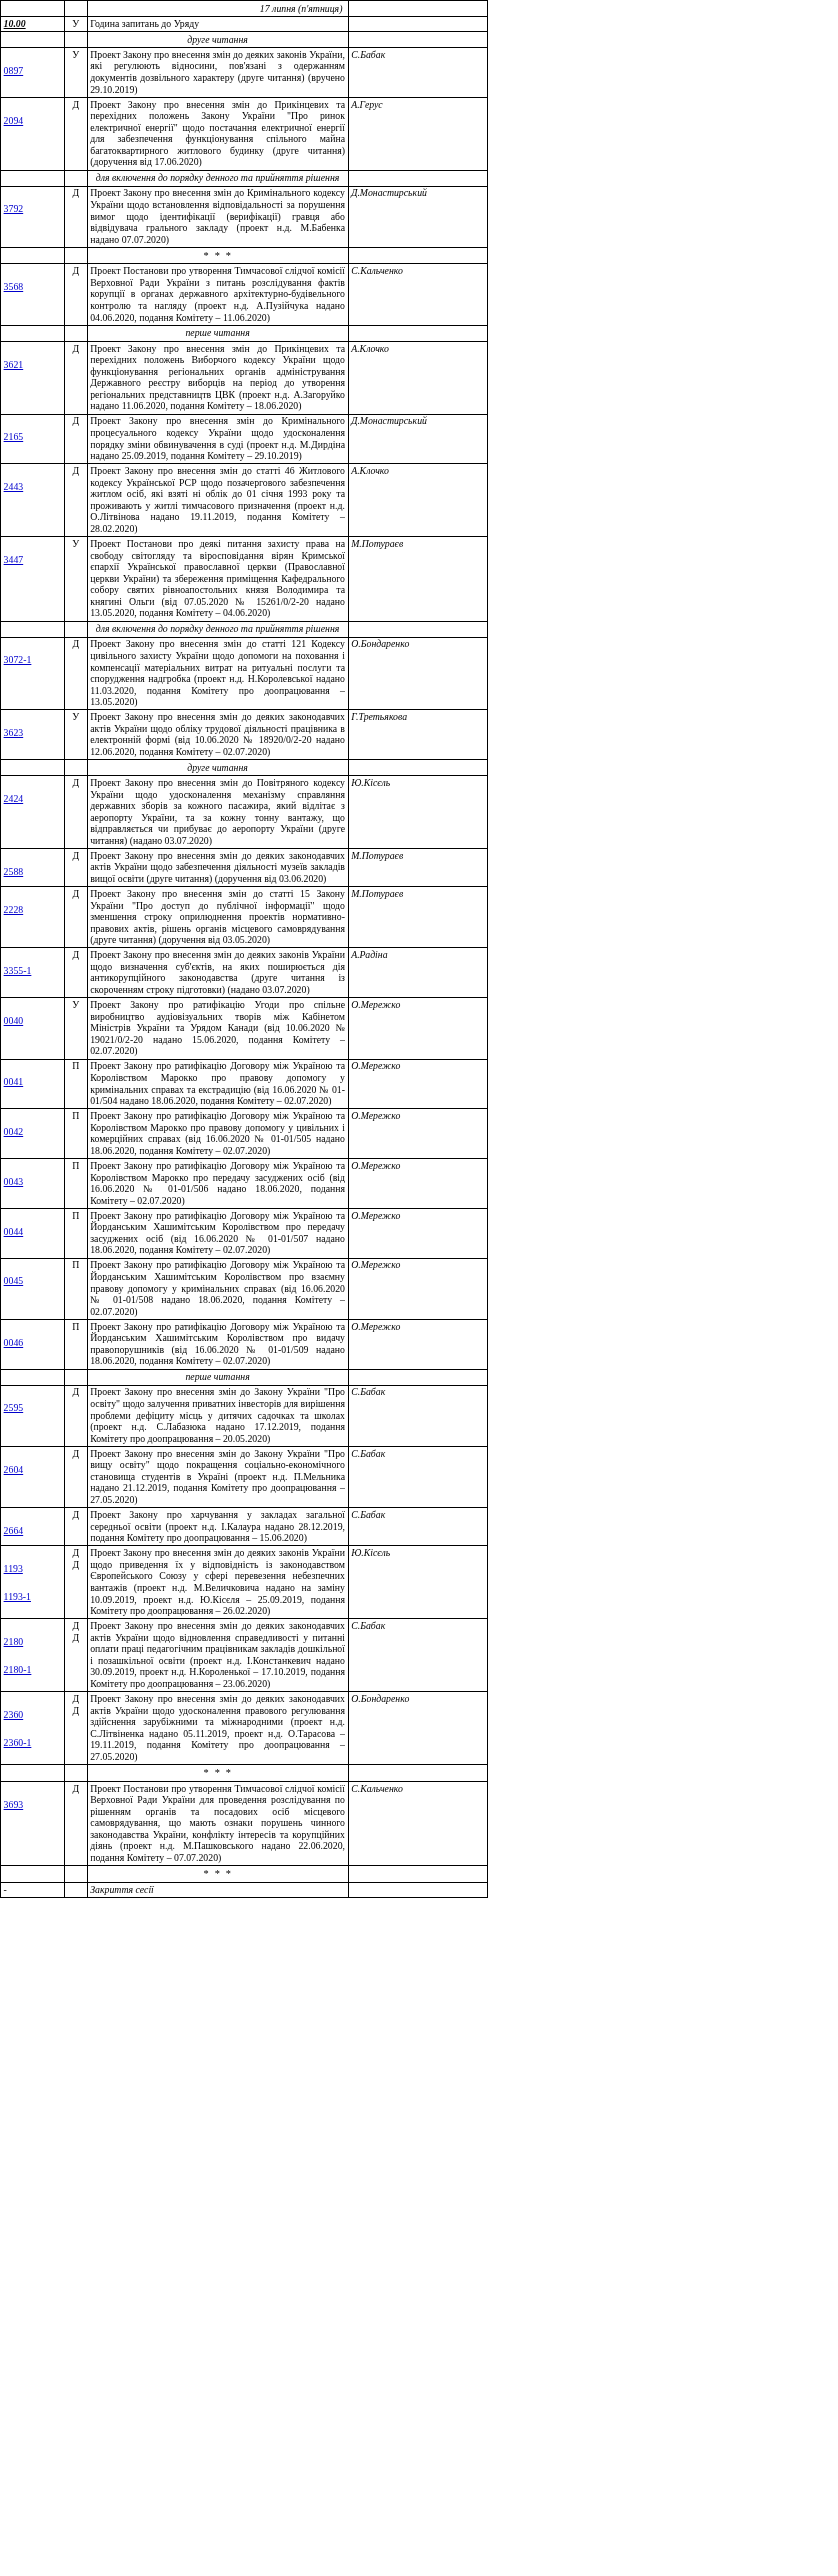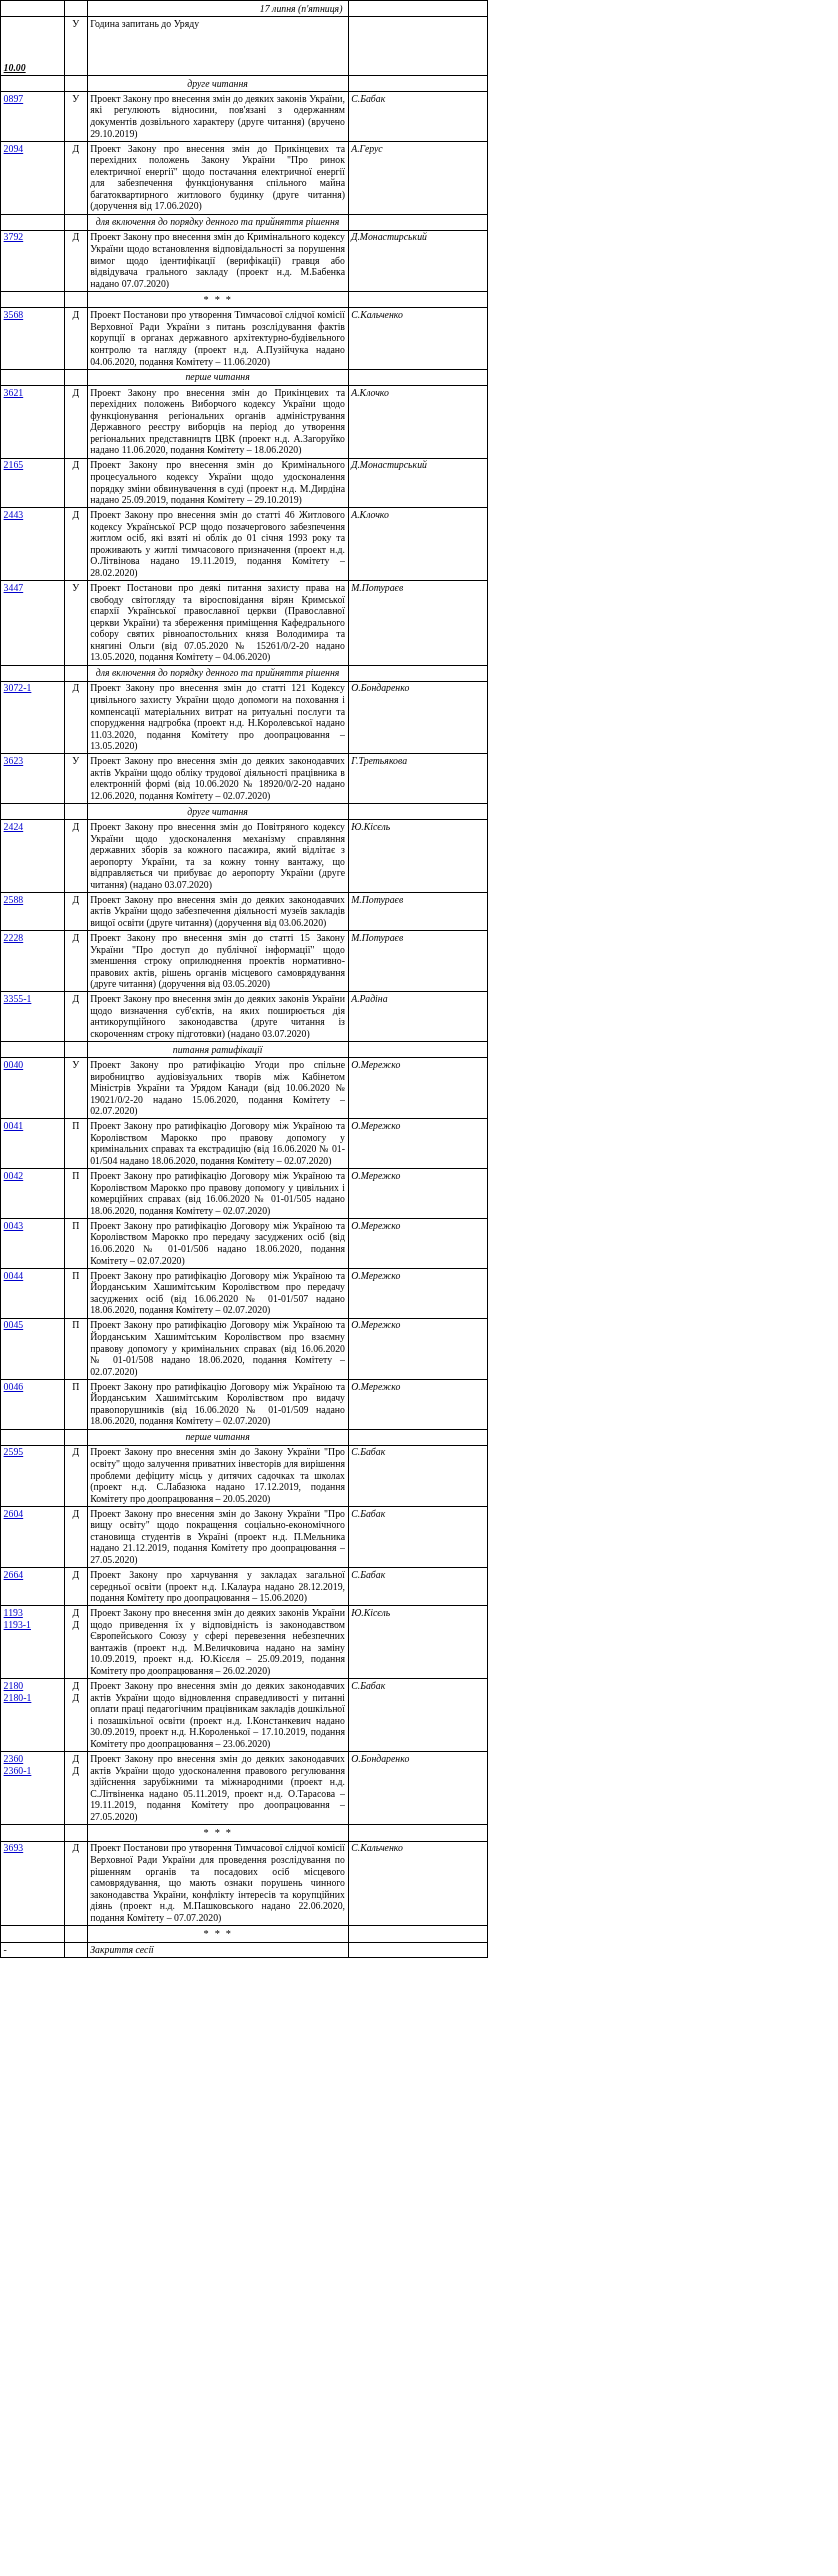--- a/index.html
+++ b/index.html
@@ -34,27 +34,27 @@
   td.num {
     text-align: left;
     white-space: nowrap;
     padding-left: 4.4px;
     font-size: 10px;
   }
   td.num a,
   td.num span.link {
     color: #0000cc;
     text-decoration: underline;
+    margin-top: 16px;
   }
   td.num span.plainlink {
     color: #000000;
     text-decoration: underline;
     font-style: italic;
     font-weight: bold;
-    margin-top: 44px;
   }
   td.type {
     text-align: center;
     font-size: 10px;
   }
   td.title {
     text-align: justify;
     text-justify: inter-word;
     hyphens: none;
     padding-left: 3.5px;
@@ -296,26 +296,20 @@
       <tr>
         <td class="num">
           <span class="link sub">3355-1</span>
         </td>
         <td class="type">
           <span class="sub">Д</span>
         </td>
         <td class="title">Проект Закону про внесення змін до деяких законів України щодо визначення суб'єктів, на яких поширюється дія антикорупційного законодавства (друге читання із скороченням строку підготовки) (надано 03.07.2020)</td>
         <td class="person">А.Радіна</td>
       </tr>
-      <tr class="heading">
-        <td></td>
-        <td></td>
-        <td class="heading-cell">питання ратифікації</td>
-        <td></td>
-      </tr>
       <tr>
         <td class="num">
           <span class="link sub">0040</span>
         </td>
         <td class="type">
           <span class="sub">У</span>
         </td>
         <td class="title">Проект Закону про ратифікацію Угоди про спільне виробництво аудіовізуальних творів між Кабінетом Міністрів України та Урядом Канади (від 10.06.2020 № 19021/0/2-20 надано 15.06.2020, подання Комітету – 02.07.2020)</td>
         <td class="person">О.Мережко</td>
       </tr>

